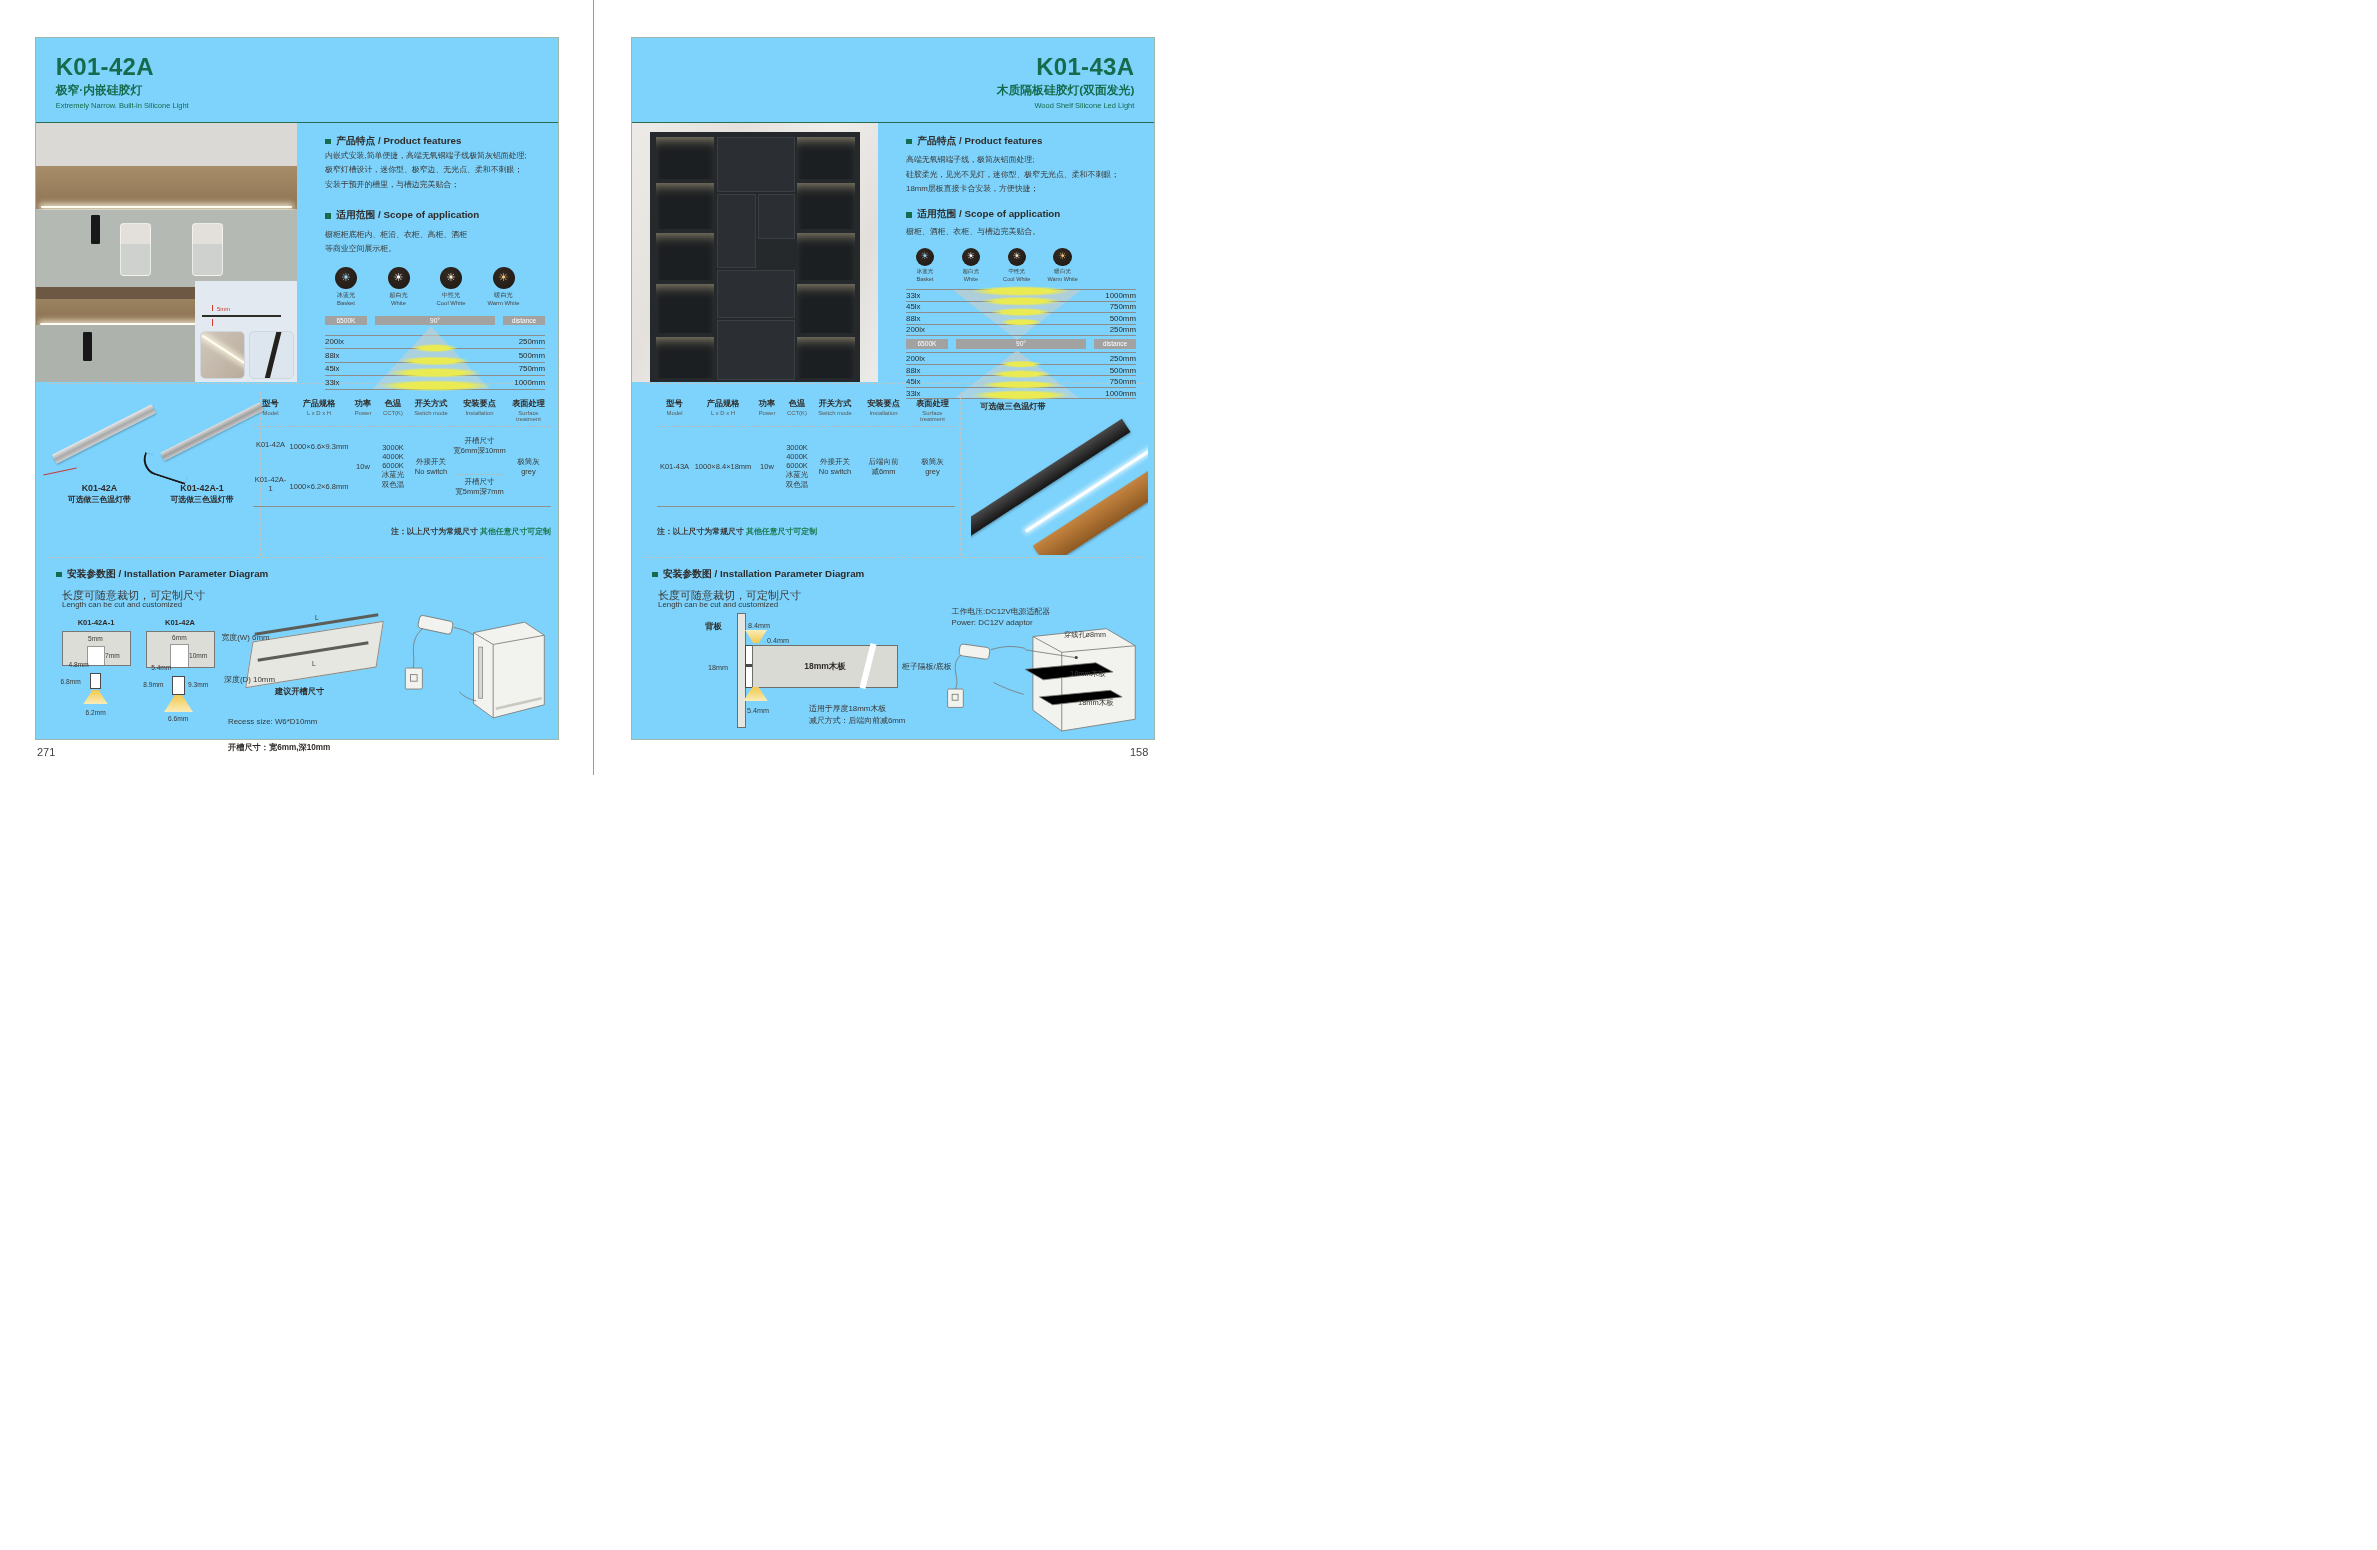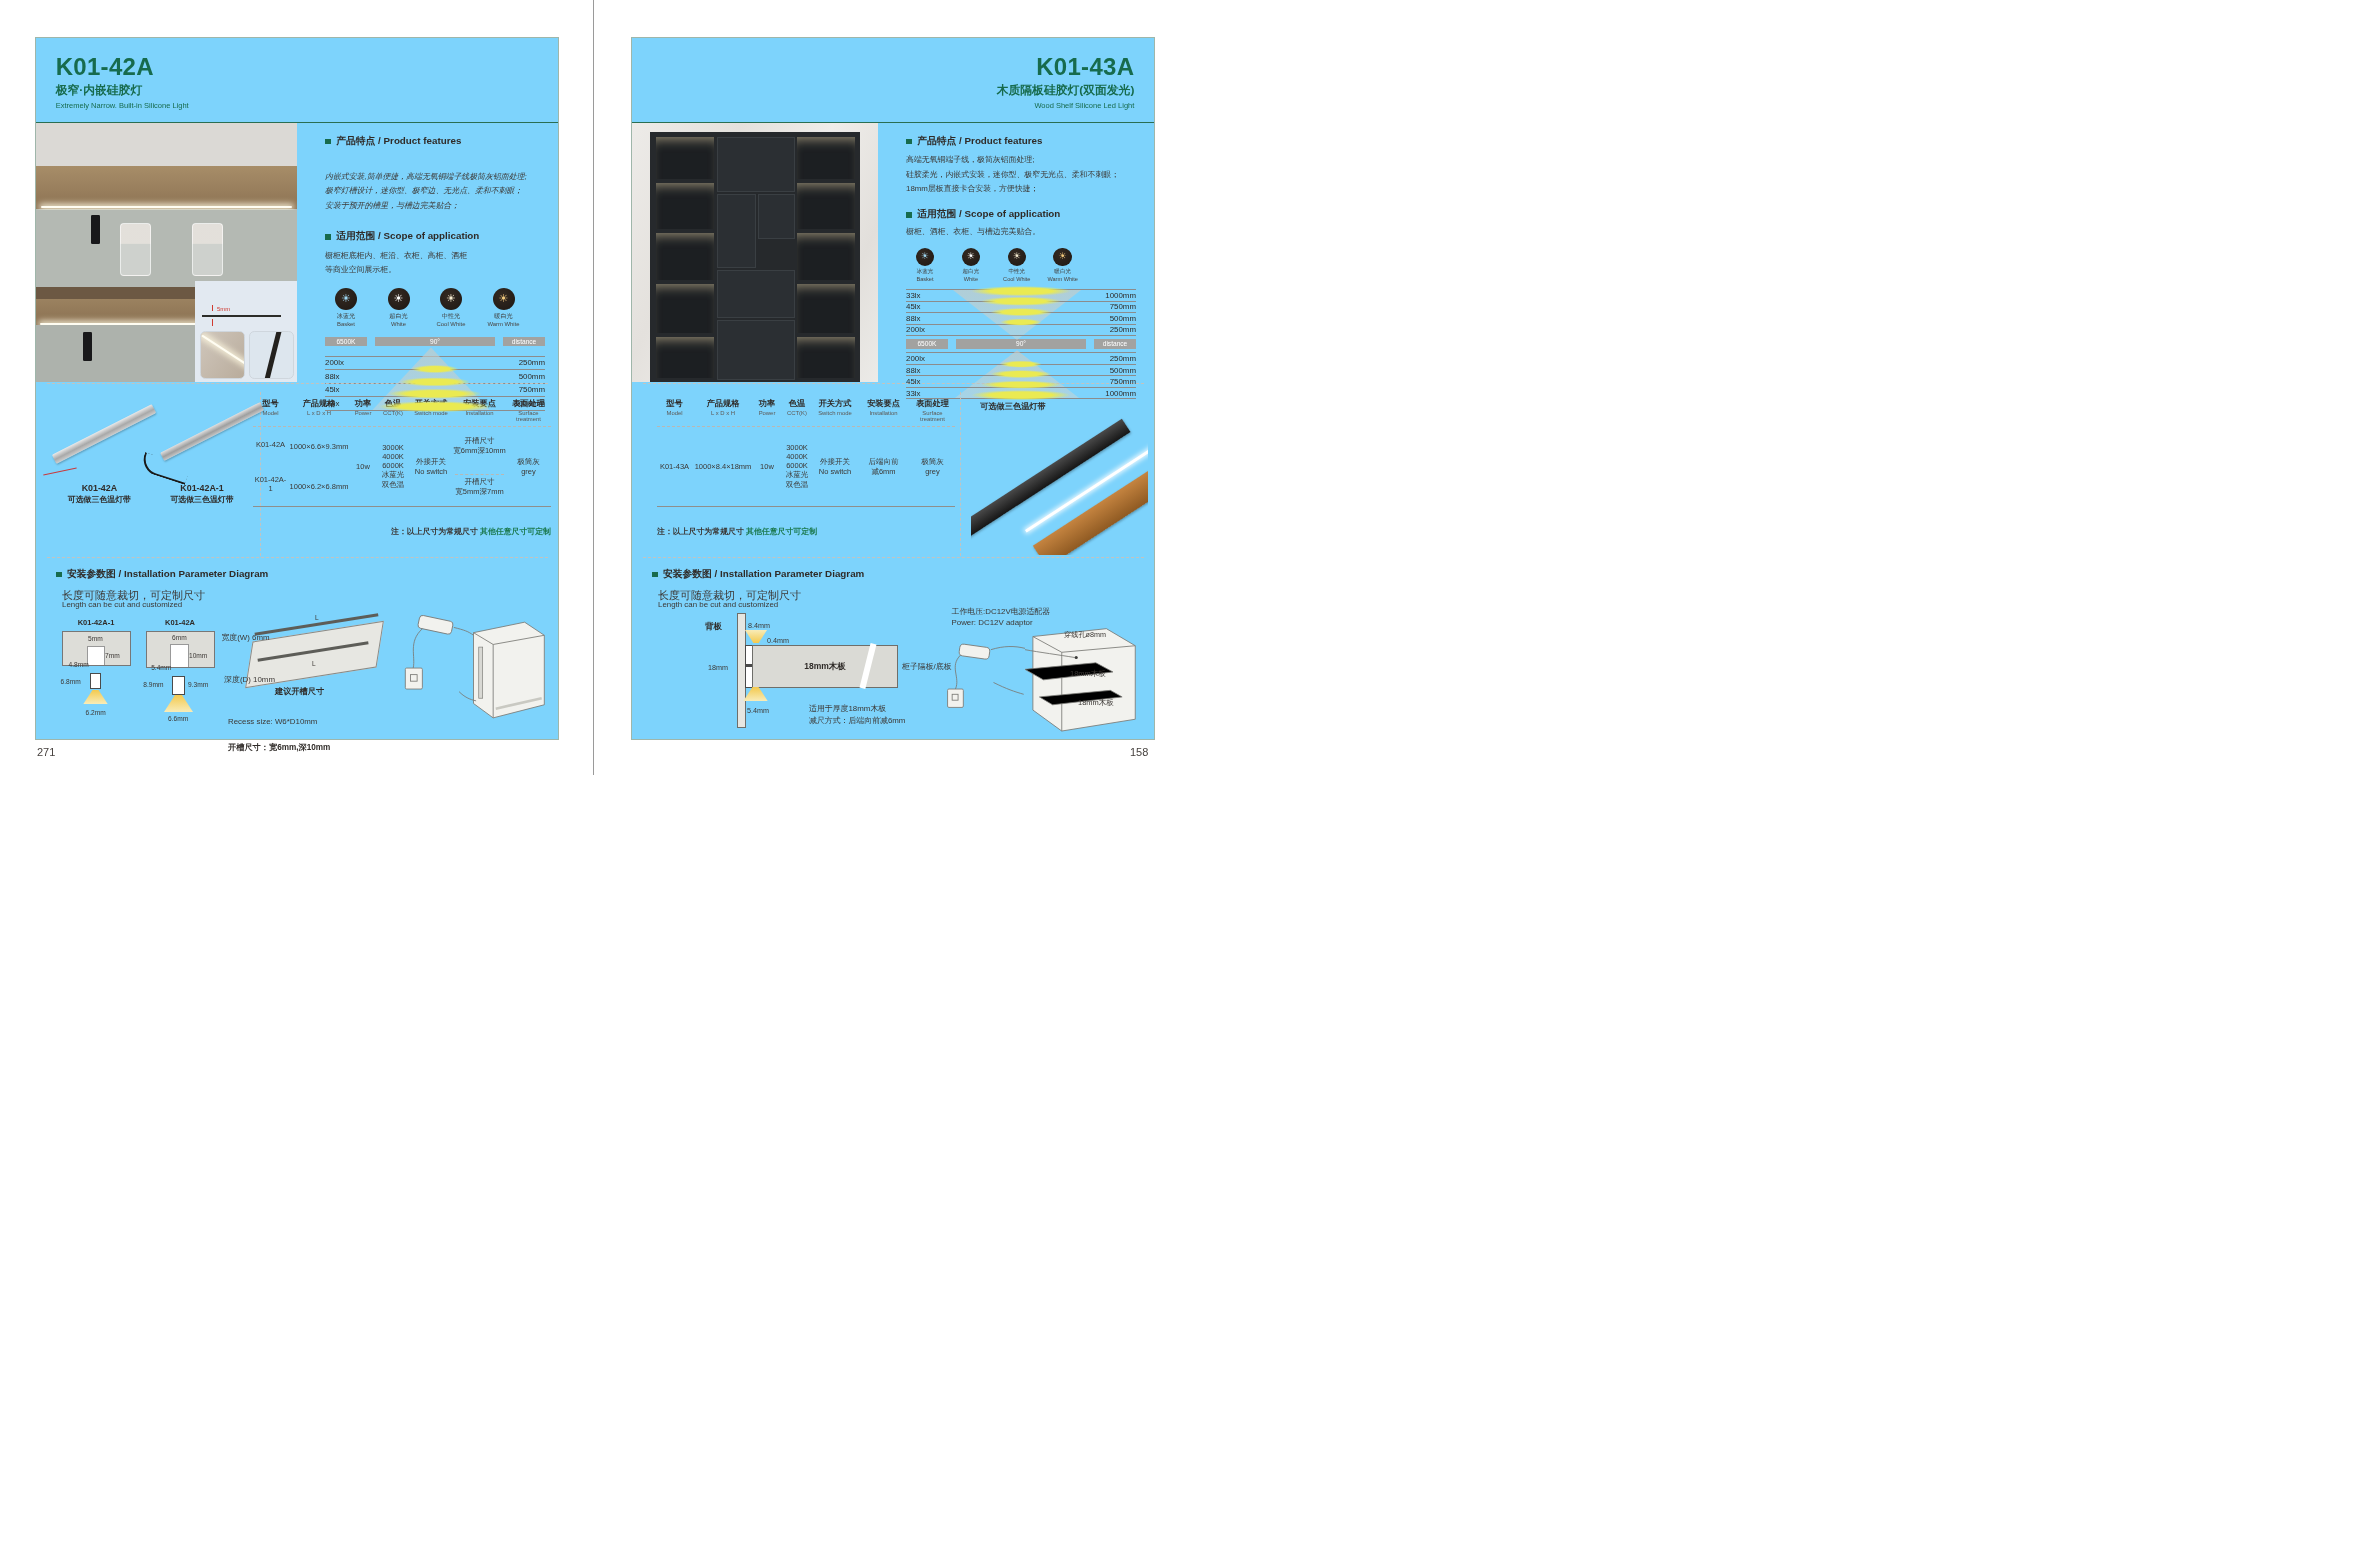--- a/index.html
+++ b/index.html
@@ -139,21 +139,21 @@
           <div class="abs" style="left:19.7px;top:-3.9px;width:4.6px;height:59px;background:#23211e;transform:rotate(14deg);"></div>
         </div>
       </div>
     </div>
 
     <div class="abs" style="left:289px;top:97px;width:220px;">
       <div class="sec-head">
         <span class="sq"></span>
         <b>产品特点 / Product features</b>
       </div>
-      <div style="margin-top:22px;font-style:italic;">
+      <div style="margin-top:1px;">
         <div class="body-line">内嵌式安装,简单便捷，高端无氧铜端子线极简灰铝面处理;</div>
         <div class="body-line">极窄灯槽设计，迷你型、极窄边、无光点、柔和不刺眼；</div>
         <div class="body-line">安装于预开的槽里，与槽边完美贴合；</div>
       </div>
       <div class="sec-head" style="margin-top:17px;">
         <span class="sq"></span>
         <b>适用范围 / Scope of application</b>
       </div>
       <div style="margin-top:5.3px;">
         <div class="body-line">橱柜柜底柜内、柜沿、衣柜、高柜、酒柜</div>
@@ -401,21 +401,21 @@
       <div class="cellc" style="left:85px;top:197px;width:76px;height:58px;"></div>
     </div>
 
     <div class="abs" style="left:274px;top:97px;width:230px;">
       <div class="sec-head">
         <span class="sq"></span>
         <b>产品特点 / Product features</b>
       </div>
       <div style="margin-top:5.3px;">
         <div class="body-line">高端无氧铜端子线，极简灰铝面处理;</div>
-        <div class="body-line">硅胶柔光，内嵌式安装，迷你型、极窄无光点、柔和不刺眼；</div>
+        <div class="body-line">硅胶柔光，见光不见灯，迷你型、极窄无光点、柔和不刺眼；</div>
         <div class="body-line">18mm层板直接卡合安装，方便快捷；</div>
       </div>
       <div class="sec-head" style="margin-top:11.8px;">
         <span class="sq"></span>
         <b>适用范围 / Scope of application</b>
       </div>
       <div style="margin-top:3.9px;">
         <div class="body-line">橱柜、酒柜、衣柜、与槽边完美贴合。</div>
       </div>
       <div class="icons" style="margin-top:7.9px;gap:7.9px;">

